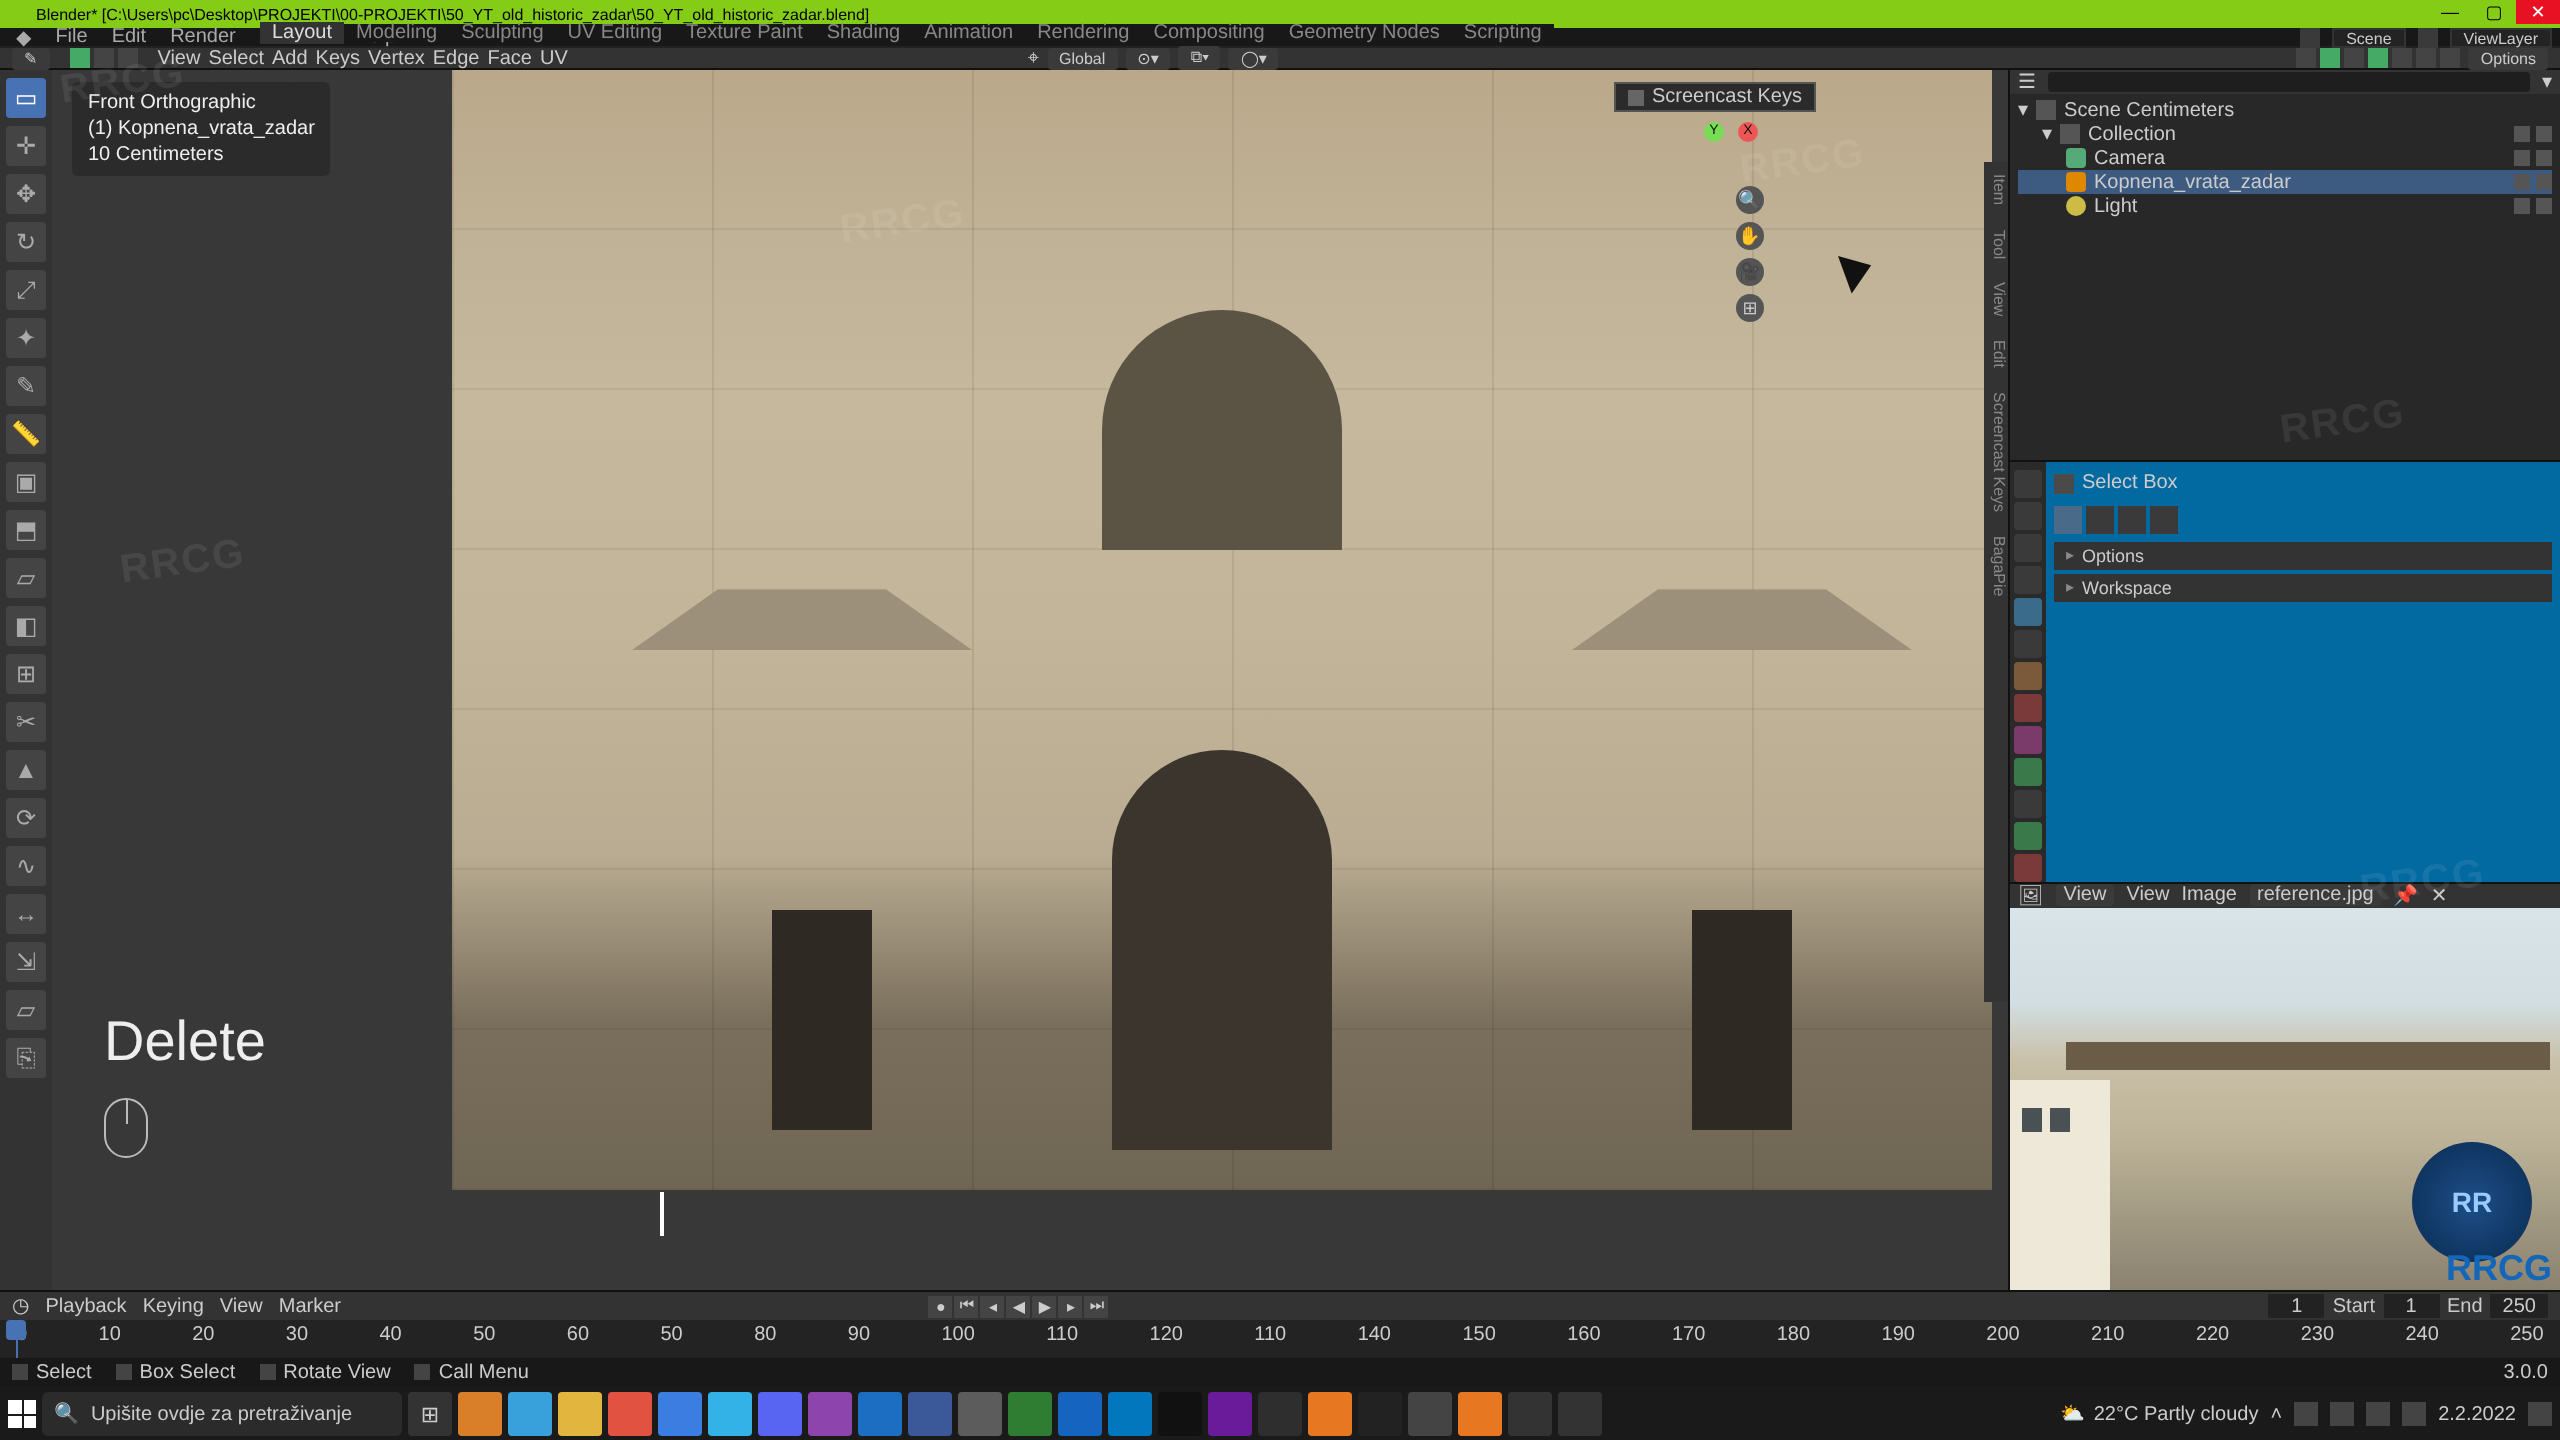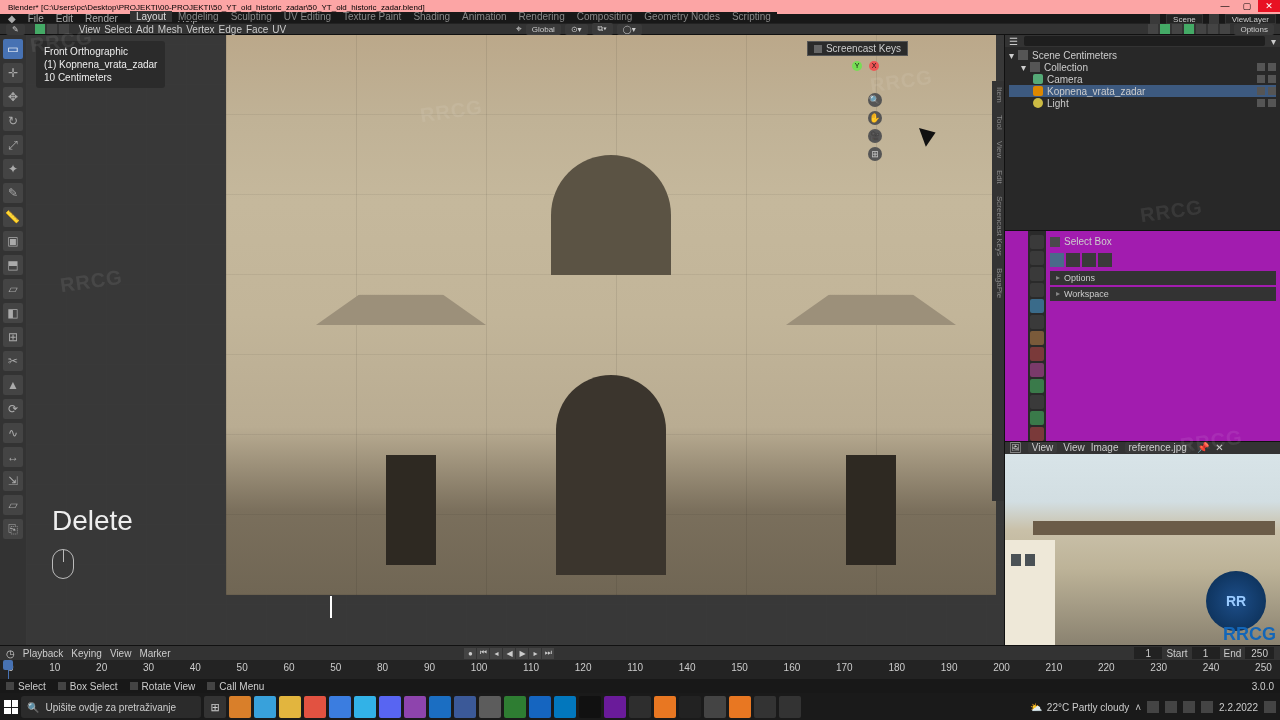--- a/index.html
+++ b/index.html
@@ -1,19 +1,19 @@
 <!DOCTYPE html>
 <html><head>
 <meta charset="utf-8">
 <style>
 * { margin: 0; padding: 0; box-sizing: border-box; font-family: sans-serif; font-size: 10px; color: #ccc; }
 body { background: #232323; width: 1280px; height: 720px; overflow: hidden; position: relative; }
 
 
-.titlebar { height: 14px; background: #fca5a5; display: flex; align-items: center; padding: 0 8px; }
+.titlebar { height: 14px; background: #84cc16; display: flex; align-items: center; padding: 0 18px; }
 .titlebar span { color: #000; font-size: 8px; }
 .win-controls { position: absolute; right: 0; top: 0; display: flex; height: 12px; }
 .win-controls div { width: 22px; height: 12px; display: flex; align-items: center; justify-content: center; color: #000; font-size: 9px; }
 .win-controls .close { background: #e81123; color: #fff; }
 
 
 .menubar-main { height: 9px; background: #181818; display: flex; align-items: center; color: #aaa; gap: 12px; padding-left: 8px; font-size: 8px; }
 .menubar-main span { color: #aaa; }
 
 
@@ -101,21 +101,21 @@
 .outliner .row { display: flex; align-items: center; gap: 4px; height: 12px; }
 .outliner .row.sel { background: #3d5a80; }
 .outliner .ic { width: 10px; height: 10px; display: inline-block; }
 .outliner .ic.coll { background: #555; }
 .outliner .ic.cam { background: #5a7; border-radius: 2px; }
 .outliner .ic.mesh { background: #d80; border-radius: 2px; }
 .outliner .ic.light { background: #cb4; border-radius: 50%; }
 .outliner .vis { margin-left: auto; display: flex; gap: 3px; }
 .outliner .vis i { width: 8px; height: 8px; background: #555; display: block; }
 
-.properties { flex: 1; background: #a21caf; border-top: 1px solid #111; border-left: 1px solid #111; display: flex; padding-left: 23px; }
+.properties { flex: 1; background: #0369a1; border-top: 1px solid #111; border-left: 1px solid #111; display: flex; }
 .prop-tabs { width: 18px; background: #2a2a2a; display: flex; flex-direction: column; gap: 2px; padding-top: 4px; align-items: center; }
 .prop-tabs .pt { width: 14px; height: 14px; background: #3a3a3a; border-radius: 2px; }
 .prop-tabs .pt.c1 { background: #3a6b8a; }
 .prop-tabs .pt.c2 { background: #7a5a3a; }
 .prop-tabs .pt.c3 { background: #7a3a3a; }
 .prop-tabs .pt.c4 { background: #3a7a4a; }
 .prop-tabs .pt.c5 { background: #7a3a6a; }
 .prop-body { flex: 1; padding: 4px; }
 .prop-body .hdr { display: flex; align-items: center; gap: 4px; height: 14px; }
 .prop-body .hdr .ic { width: 10px; height: 10px; background: #4a4a4a; }
@@ -214,21 +214,21 @@
   <span class="pill">✎</span>
   <div class="mode-icons">
     <div class="sq on"></div>
     <div class="sq"></div>
     <div class="sq"></div>
   </div>
   <div class="grp">
     <span>View</span>
     <span>Select</span>
     <span>Add</span>
-    <span>Mesh</span>
+    <span>Keys</span>
     <span>Vertex</span>
     <span>Edge</span>
     <span>Face</span>
     <span>UV</span>
   </div>
   <div style="margin-left:220px" class="grp">
     <span>⌖</span>
     <span class="pill">Global</span>
     <span class="pill">⊙▾</span>
     <span class="pill">⧉▾</span>

